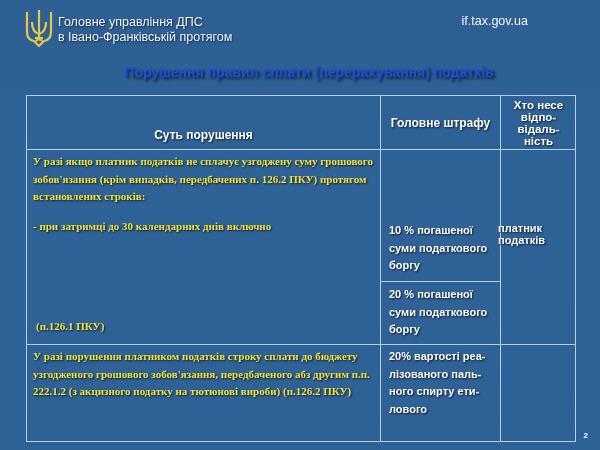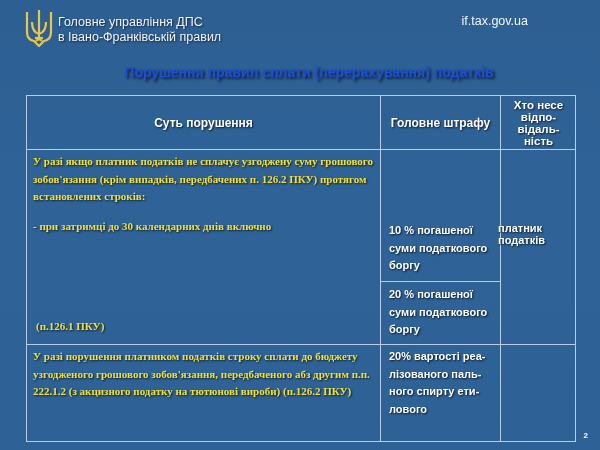--- a/index.html
+++ b/index.html
@@ -34,37 +34,37 @@
     <g fill="none" stroke="#e8c64a" stroke-width="2.2" stroke-linejoin="round">
       <path d="M15 2 L15 30"></path>
       <path d="M3 4 L3 24 Q3 32 10 33 L15 38 L20 33 Q27 32 27 24 L27 4"></path>
       <path d="M8 14 Q8 24 15 26 Q22 24 22 14"></path>
       <path d="M11 30 L19 30"></path>
       <path d="M12 33 Q15 30 18 33"></path>
     </g>
   </svg>
   <div class="org">
     <div>Головне управління ДПС</div>
-    <div>в Івано-Франківській правил</div>
+    <div>в Івано-Франківській протягом</div>
   </div>
   <div class="site">if.tax.gov.ua</div>
 </div>
 
 <div class="title">Порушення правил сплати (перерахування) податків</div>
 
 <div class="tbl">
 
   <div class="line-v" style="left:353px; top:0; height:346px;"></div>
   <div class="line-v" style="left:473px; top:0; height:346px;"></div>
 
   <div class="line-h" style="left:0; top:53px; width:549px;"></div>
   <div class="line-h" style="left:353px; top:185px; width:120px;"></div>
   <div class="line-h" style="left:0; top:248px; width:549px;"></div>
 
-  <div class="th" style="left:0; top:0; width:353px; height:53px;">Суть порушення</div>
+  <div class="th" style="left:0; top:12px; width:353px; height:53px;">Суть порушення</div>
   <div class="th" style="left:354px; top:0; width:119px; height:53px;">Головне штрафу</div>
   <div class="th" style="left:474px; top:0; width:75px; height:53px; flex-direction:column; line-height:12px; font-size:11.5px;">
     <span>Хто несе</span>
     <span>відпо-</span>
     <span>відаль-</span>
     <span>ність</span>
   </div>
 
   <div class="cell-y" style="left:6px; top:57px; width:342px;">У разі якщо платник податків не сплачує узгоджену суму грошового зобов'язання (крім випадків, передбачених п. 126.2 ПКУ) протягом встановлених строків:</div>
   <div class="cell-y" style="left:6px; top:122px; width:342px;">- при затримці до 30 календарних днів включно</div>

